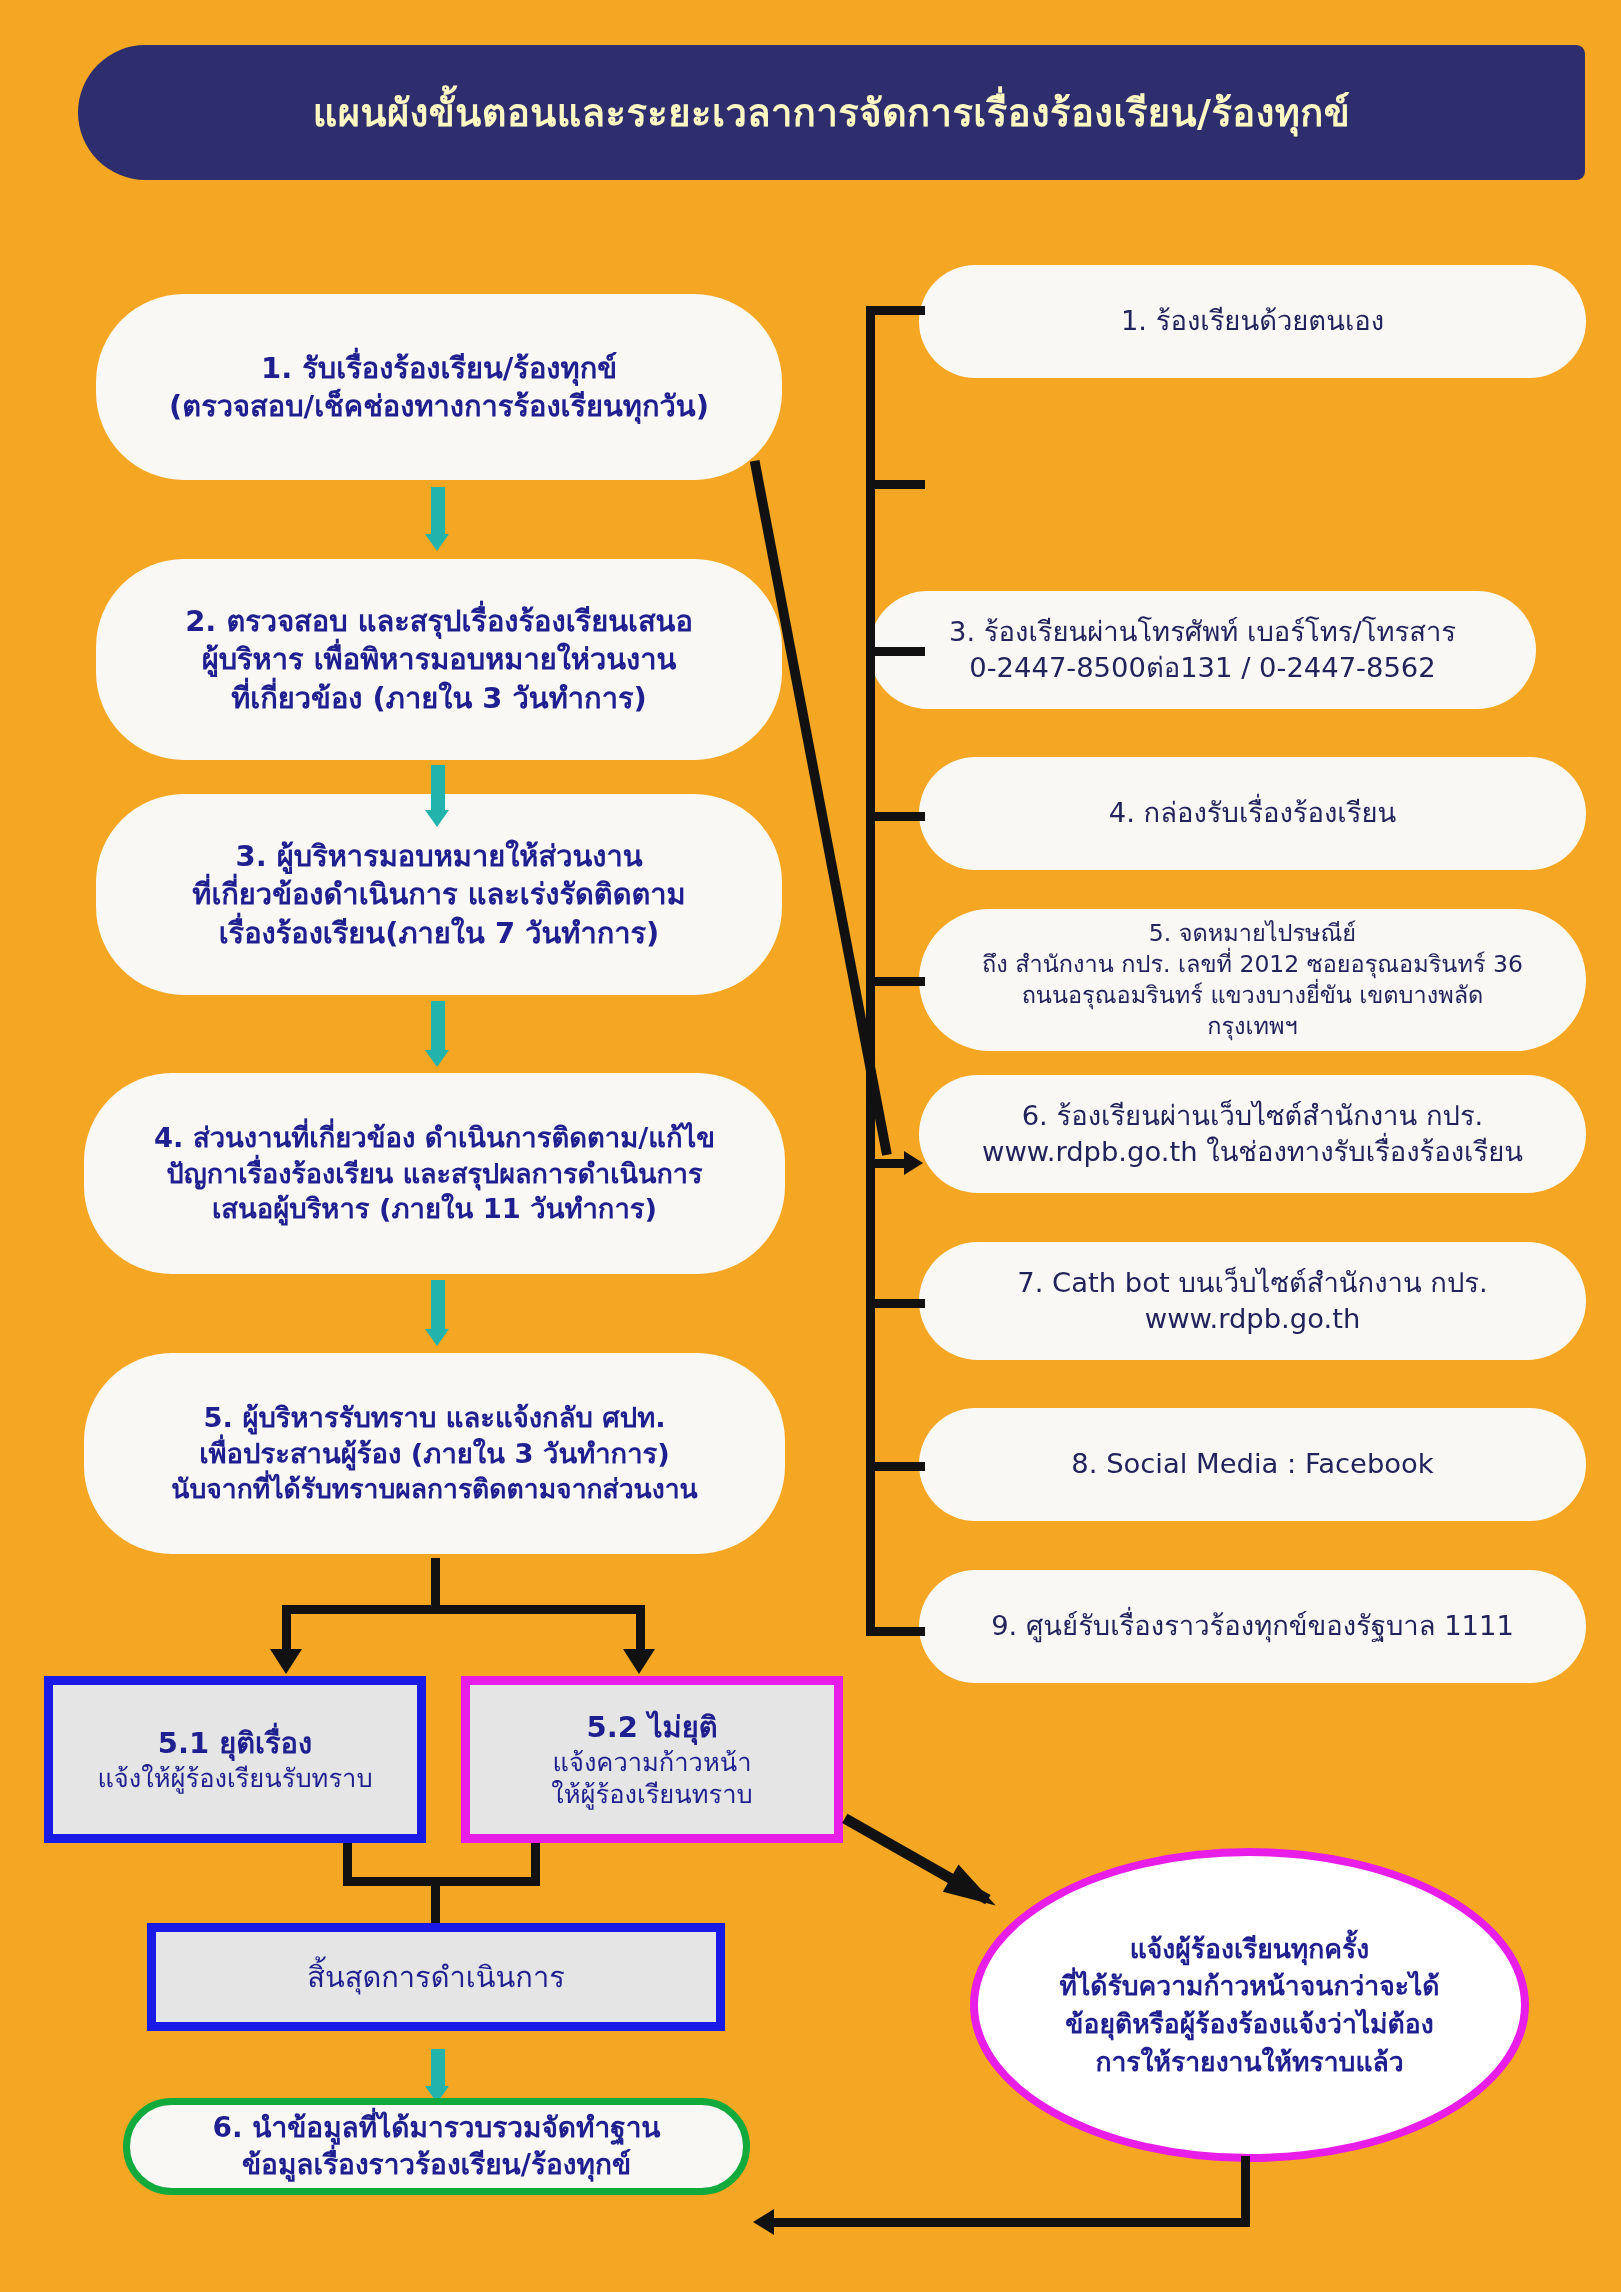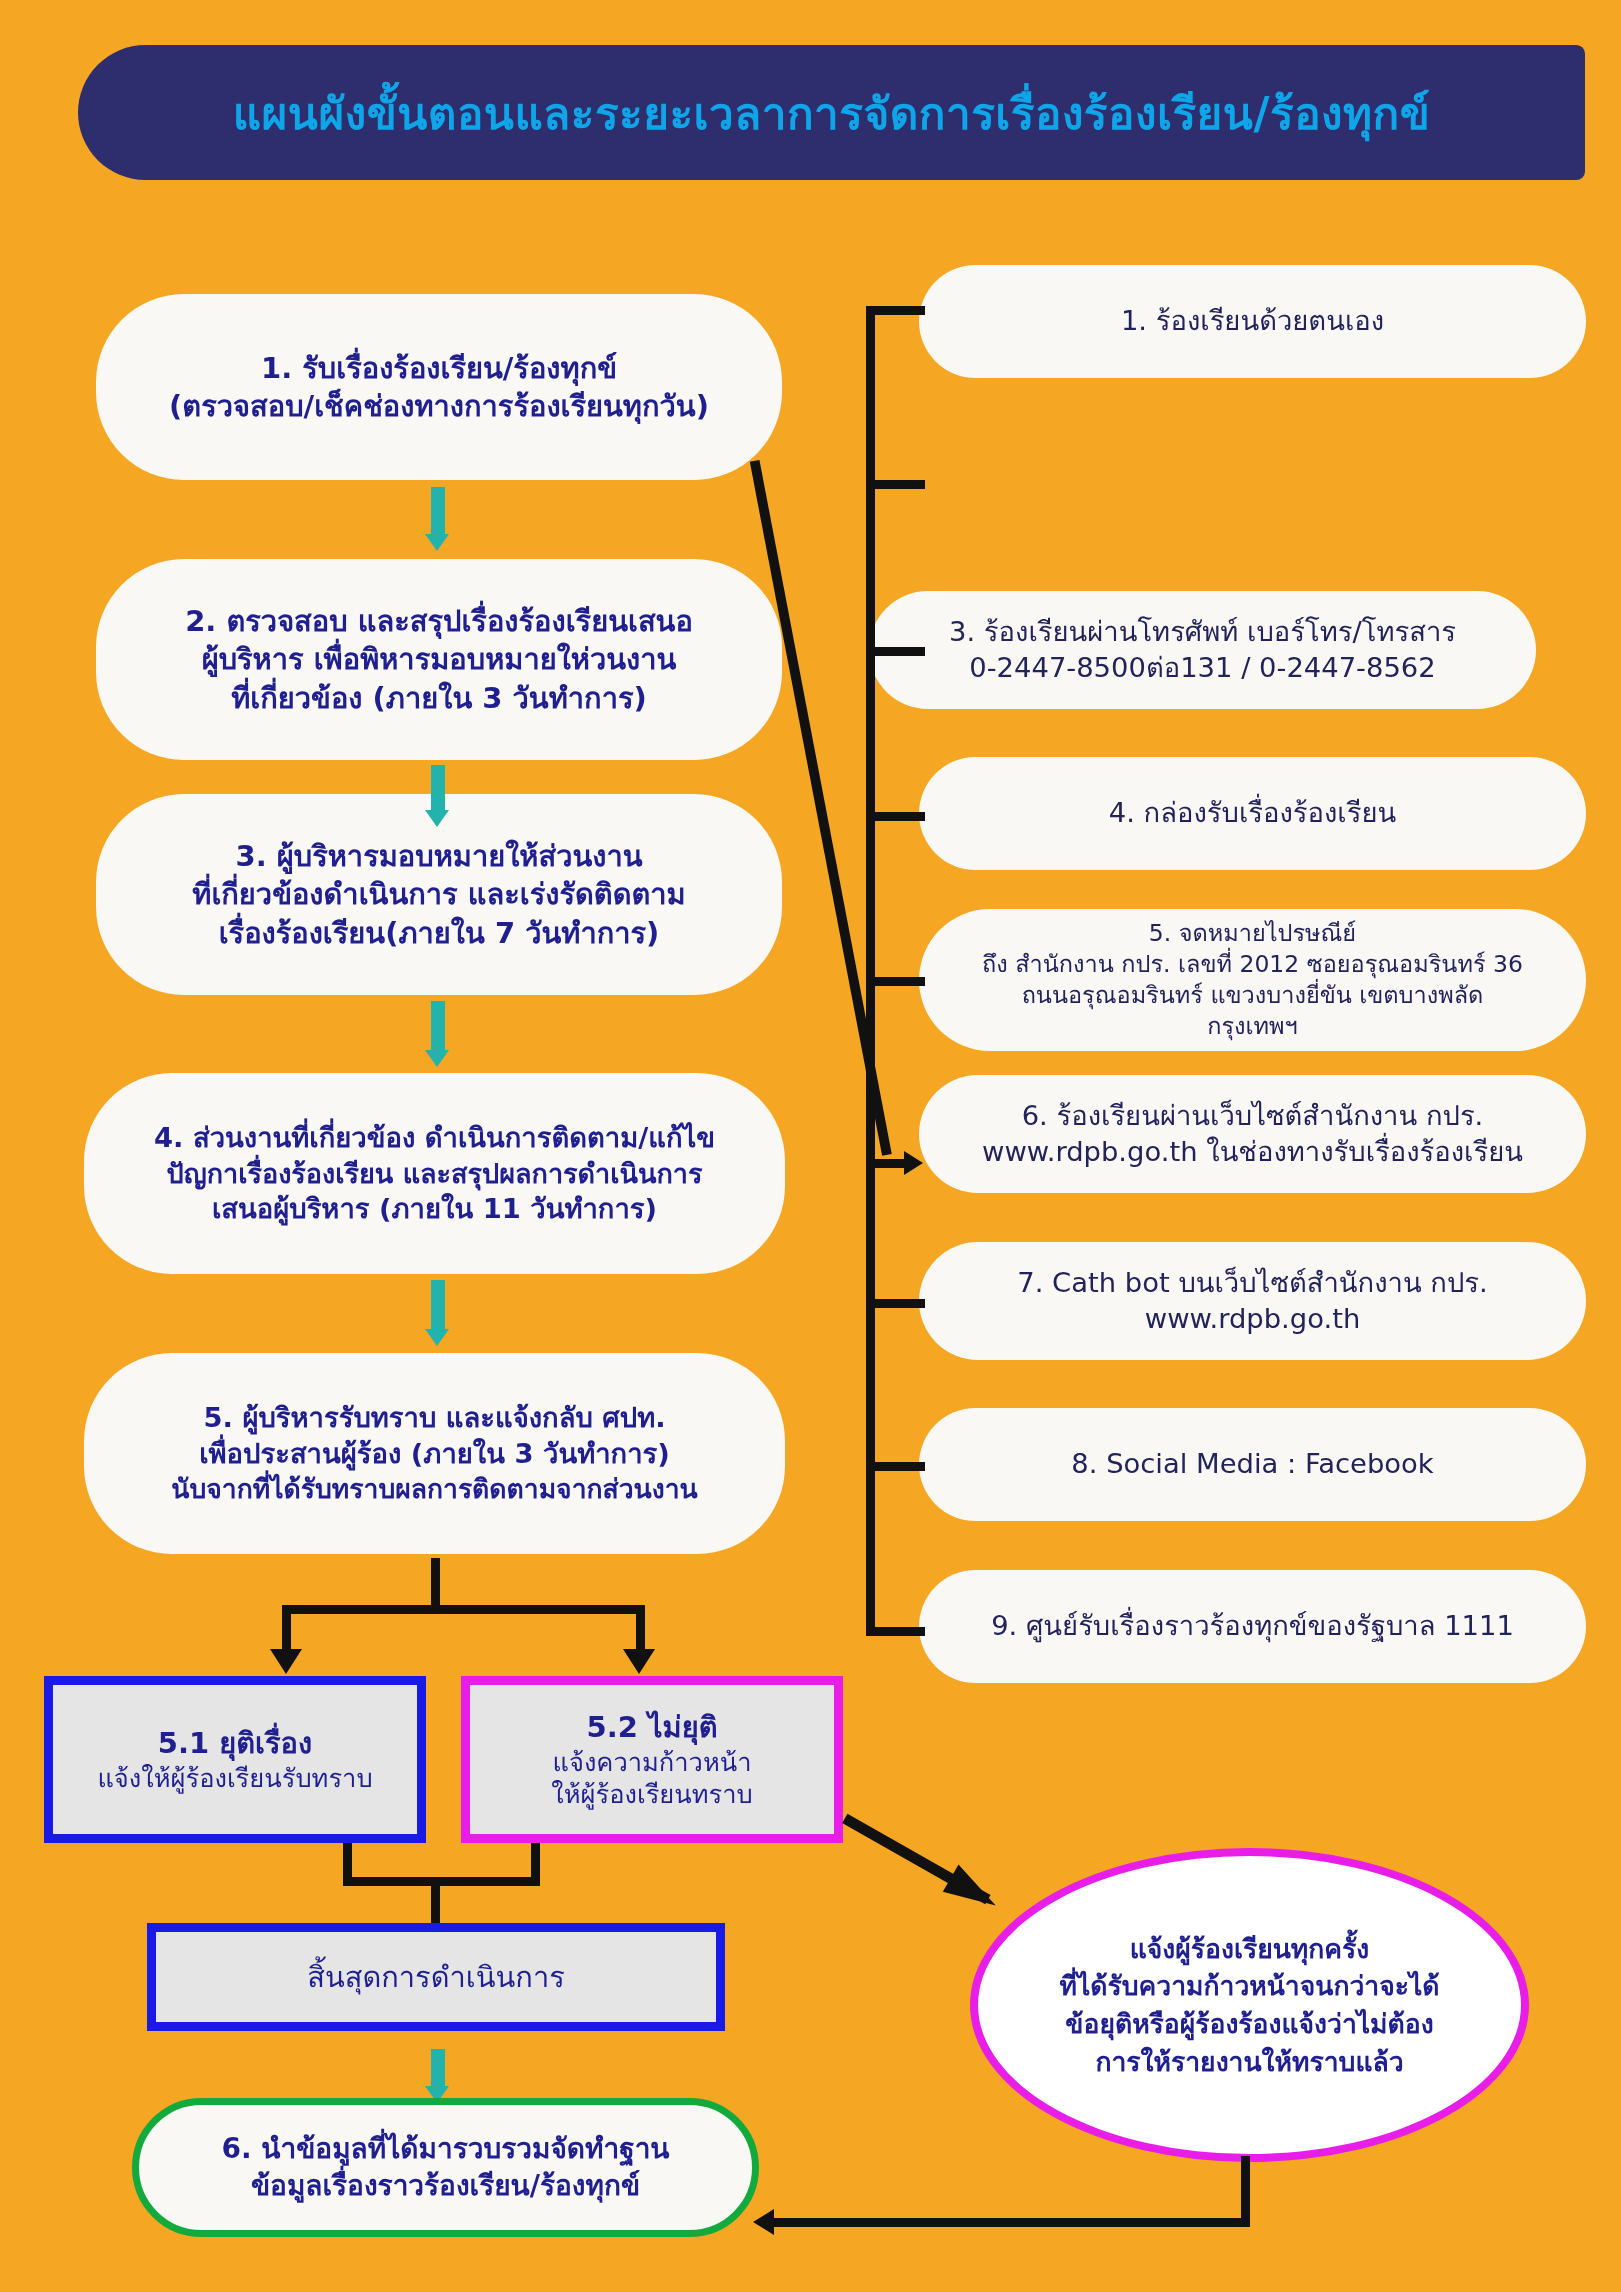--- a/index.html
+++ b/index.html
@@ -24,22 +24,22 @@
     top: 45px;
     width: 1507px;
     height: 135px;
     background: #2e2d6e;
     border-radius: 108px 13.7px 13.7px 108px;
     display: flex;
     align-items: center;
     justify-content: center;
   }
   .header-title {
-    color: #0ea5e9;
-    font-size: 44px;
+    color: #fef9c3;
+    font-size: 38px;
     font-weight: bold;
     letter-spacing: 0.5px;
     white-space: nowrap;
     text-align: left;
   }
 
   
   .pill {
     position: absolute;
     background: #faf8f5;
@@ -311,21 +311,21 @@
     <div class="line head-line" style="font-weight:normal; font-size:29px;">สิ้นสุดการดำเนินการ</div>
   </div>
 
   <div class="ellipse" style="left:970px; top:1848px; width:559px; height:314px; border:8.8px solid #e81ee8;">
     <div class="line">แจ้งผู้ร้องเรียนทุกครั้ง</div>
     <div class="line">ที่ได้รับความก้าวหน้าจนกว่าจะได้</div>
     <div class="line">ข้อยุติหรือผู้ร้องร้องแจ้งว่าไม่ต้อง</div>
     <div class="line">การให้รายงานให้ทราบแล้ว</div>
   </div>
 
-  <div class="pill" style="left:132px; top:2098px; width:627px; height:139px; border:7.8px solid #12aa3c; border-radius:78px;">
+  <div class="pill" style="left:123px; top:2098px; width:627px; height:97px; border:7.8px solid #12aa3c; border-radius:78px;">
     <div class="line" style="font-weight:bold; font-size:28px; color:#1f1f8f;">6. นำข้อมูลที่ได้มารวบรวมจัดทำฐาน</div>
     <div class="line" style="font-weight:bold; font-size:28px; color:#1f1f8f;">ข้อมูลเรื่องราวร้องเรียน/ร้องทุกข์</div>
   </div>
 
   <div class="blk blk-v" style="left:1241px; top:2156px; height:71px;"></div>
   <div class="blk blk-h" style="left:774px; top:2218px; width:470px;"></div>
   <div class="blk-arrow-left" style="left:753px; top:2209px;"></div>
 
   <svg id="overlay-svg" viewBox="0 0 1654 2339" xmlns="http://www.w3.org/2000/svg">
 

